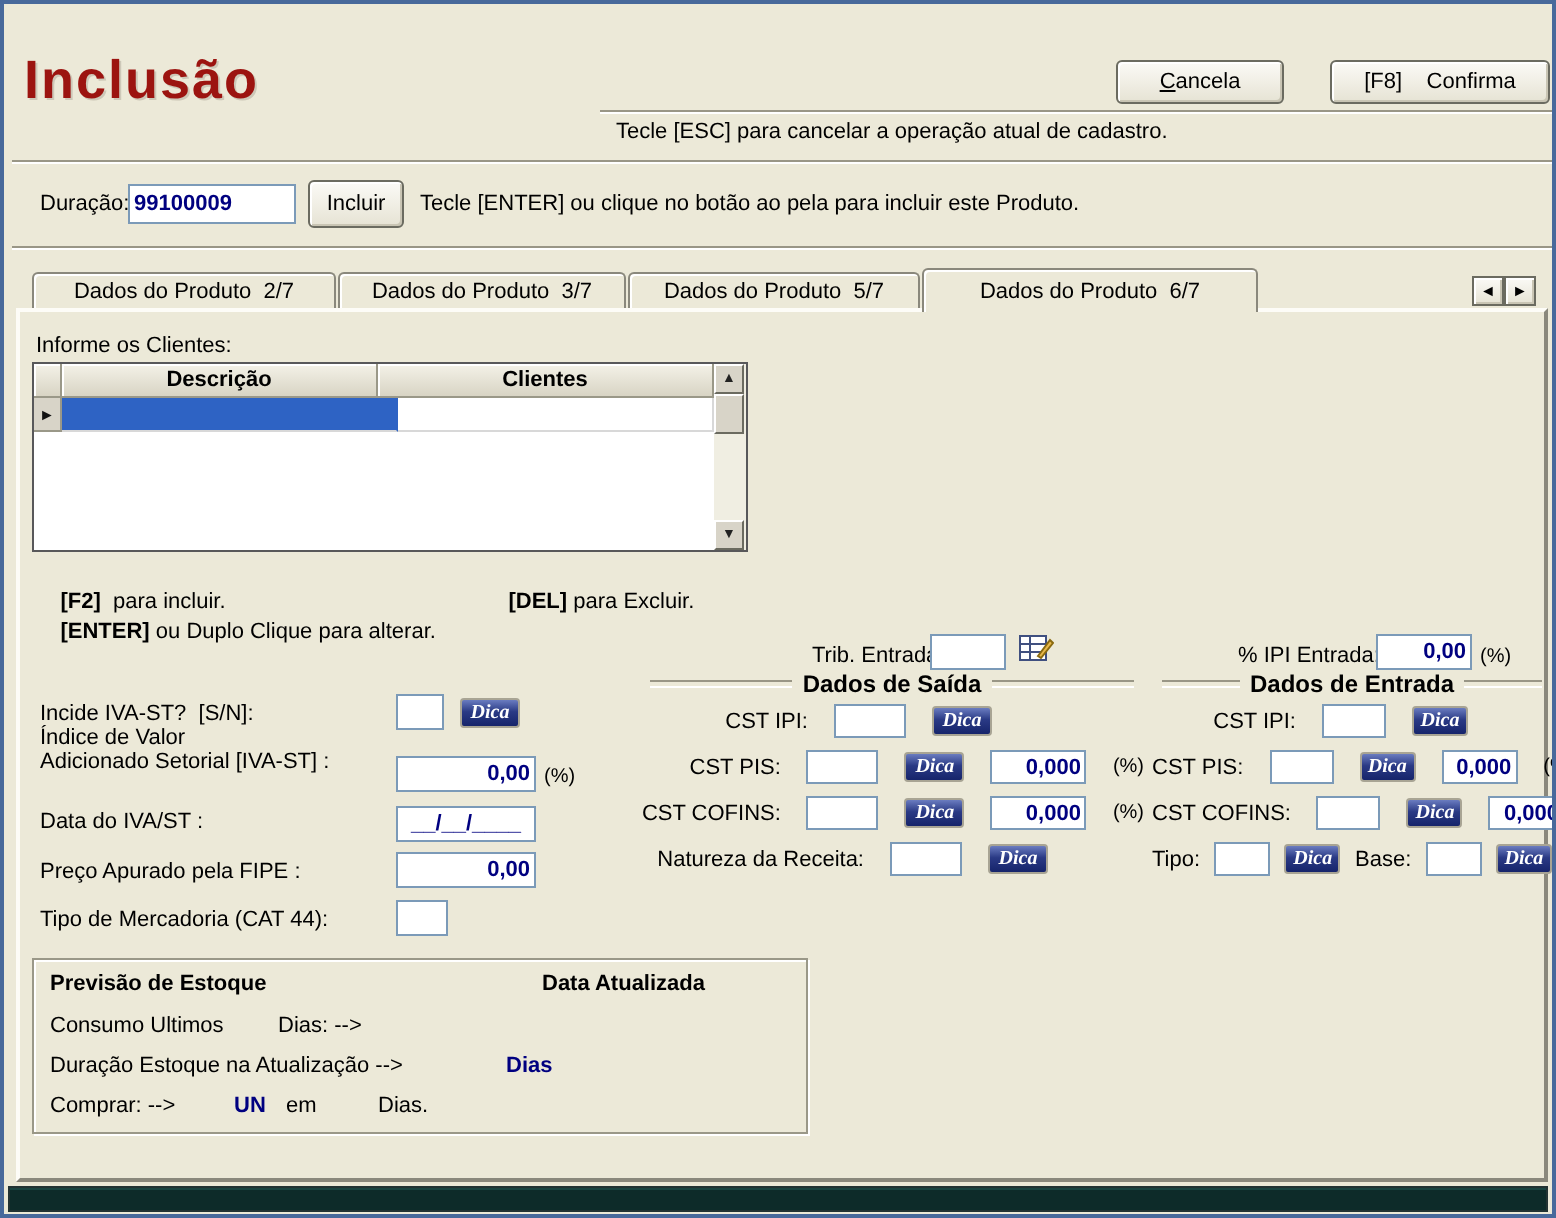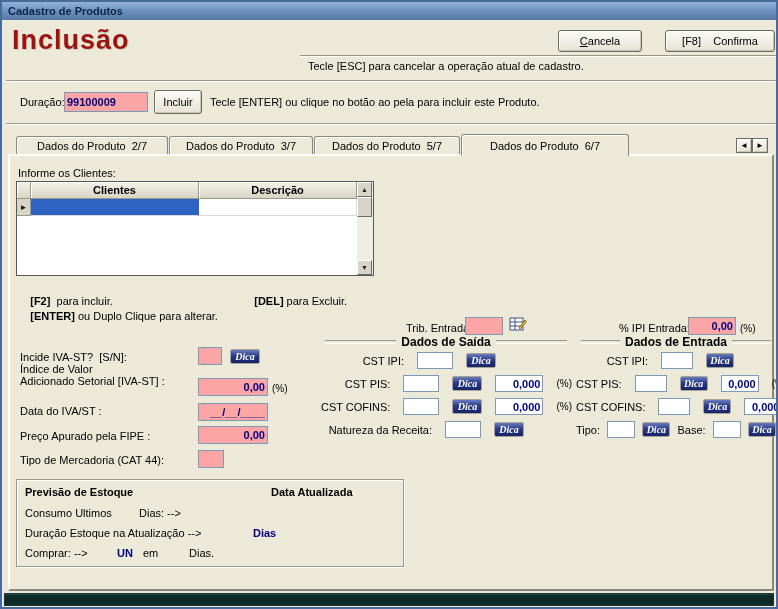--- a/index.html
+++ b/index.html
@@ -11,21 +11,21 @@
     display:flex;align-items:center;padding:0 6px;font-weight:bold;color:#0d2347}
   .lbl{position:absolute;white-space:pre;line-height:13px}
   .b{font-weight:bold}
   .navy{color:#000080;font-weight:bold}
   .pct{font-size:10px}
   .groove{position:absolute;height:2px;border-top:1px solid #999686;border-bottom:1px solid #ffffff}
   .btn3d{position:absolute;display:flex;align-items:center;justify-content:center;
     background:linear-gradient(180deg,#fbfaf6,#e6e3d4);border:1px solid #6b6b60;border-radius:3px;
     box-shadow:inset 1px 1px 0 #fff,inset -1px -1px 0 #c9c5b4;cursor:pointer;white-space:pre;color:#000}
   .u{text-decoration:underline}
-  .input{position:absolute;background:#fca5a5;border:1px solid #7b9ab8;font-family:"Liberation Sans",sans-serif;
+  .input{position:absolute;background:#ffffff;border:1px solid #7b9ab8;font-family:"Liberation Sans",sans-serif;
     font-size:11px;font-weight:bold;color:#000080;padding:0 2px}
   .input.right{text-align:right}
   .input.center{text-align:center}
   #panel{position:absolute;left:6px;top:152px;width:766px;height:437px;background:#ece9d8;
     border:2px solid;border-color:#fdfcf7 #8a887c #8a887c #fdfcf7}
   .tab{position:absolute;display:flex;align-items:center;justify-content:center;background:#ece9d8;
     border:1px solid #8a887c;border-bottom:none;border-radius:3px 3px 0 0;box-shadow:inset 1px 1px 0 #fff;
     white-space:pre;cursor:pointer}
   .tab.active{background:#ece9d8}
   #grid{position:absolute;left:14px;top:179px;width:358px;height:95px;background:#fff;border:1px solid #58585a}
@@ -60,23 +60,20 @@
   #estoque{position:absolute;left:14px;top:477px;width:388px;height:88px;background:#ece9d8;
     border:1px solid #9a9888;box-shadow:inset 1px 1px 0 #fff,1px 1px 0 #fff}
   #statusbar{position:absolute;left:2px;top:591px;width:770px;height:13px;background:#0d2b29;
     border:1px solid #233;box-shadow:inset 0 1px 0 #1a4542}
 </style>
 </head>
 <body>
 
 <div id="window">
 
-  <div id="titlebar">
-    <span>Cadastro de Produtos</span>
-  </div>
 
   <div class="lbl" style="left:10px;top:24px;font-size:27px;line-height:28px;font-weight:bold;color:#9c1410;text-shadow:1px 1px 0 #cdc8b8;letter-spacing:1px">Inclusão</div>
 
   <button class="btn3d" style="left:556px;top:28px;width:84px;height:22px">
     <span class="u">C</span><span>ancela</span>
   </button>
   <button class="btn3d" style="left:663px;top:28px;width:110px;height:22px">
     <span>[F8]    Confirma</span>
   </button>
 
@@ -107,25 +104,25 @@
   <button class="btn3d" style="left:734px;top:136px;width:16px;height:15px;font-size:8px;border-radius:0">
     <span>◄</span></button>
   <button class="btn3d" style="left:750px;top:136px;width:16px;height:15px;font-size:8px;border-radius:0">
     <span>►</span></button>
 
   <div class="lbl" style="left:16px;top:165px">Informe os Clientes:</div>
 
   <div id="grid">
     <div class="ghead">
       <div class="gh" style="width:14px"></div>
+      <div class="gh" style="width:158px">
+        <span>Descrição</span>
+        </div>
       <div class="gh" style="width:168px">
         <span>Clientes</span>
-        </div>
-      <div class="gh" style="width:158px">
-        <span>Descrição</span>
         </div>
     </div>
     <div class="growr">
       <div class="gsel">
         <span>►</span>
         </div>
       <div class="gcell sel" style="width:168px"></div>
       <div class="gcell" style="width:158px"></div>
     </div>
     <div id="vscroll">
@@ -246,21 +243,21 @@
   <button class="dica dica-abs" style="left:228px;top:347px">
     <span>Dica</span>
     </button>
 
   <div class="lbl" style="left:18px;top:361px">Índice de Valor</div>
   <div class="lbl" style="left:18px;top:373px">Adicionado Setorial [IVA-ST] :</div>
   <input class="input right" style="left: 196px; top: 376px; width: 70px; height: 18px;" value="0,00">
   <div class="lbl pct" style="left:270px;top:380px">(%)</div>
 
   <div class="lbl" style="left:18px;top:403px">Data do IVA/ST :</div>
-  <input class="input center" style="left: 196px; top: 401px; width: 70px; height: 18px; text-align: right;" value="__/__/____">
+  <input class="input center" style="left: 196px; top: 401px; width: 70px; height: 18px;" value="__/__/____">
 
   <div class="lbl" style="left:18px;top:428px">Preço Apurado pela FIPE :</div>
   <input class="input right" style="left: 196px; top: 424px; width: 70px; height: 18px;" value="0,00">
 
   <div class="lbl" style="left:18px;top:452px">Tipo de Mercadoria (CAT 44):</div>
   <input class="input" style="left: 196px; top: 448px; width: 26px; height: 18px;" value="">
 
   <div id="estoque">
     <div class="lbl b" style="left:8px;top:6px">Previsão de Estoque</div>
     <div class="lbl b" style="left:254px;top:6px">Data Atualizada</div>

